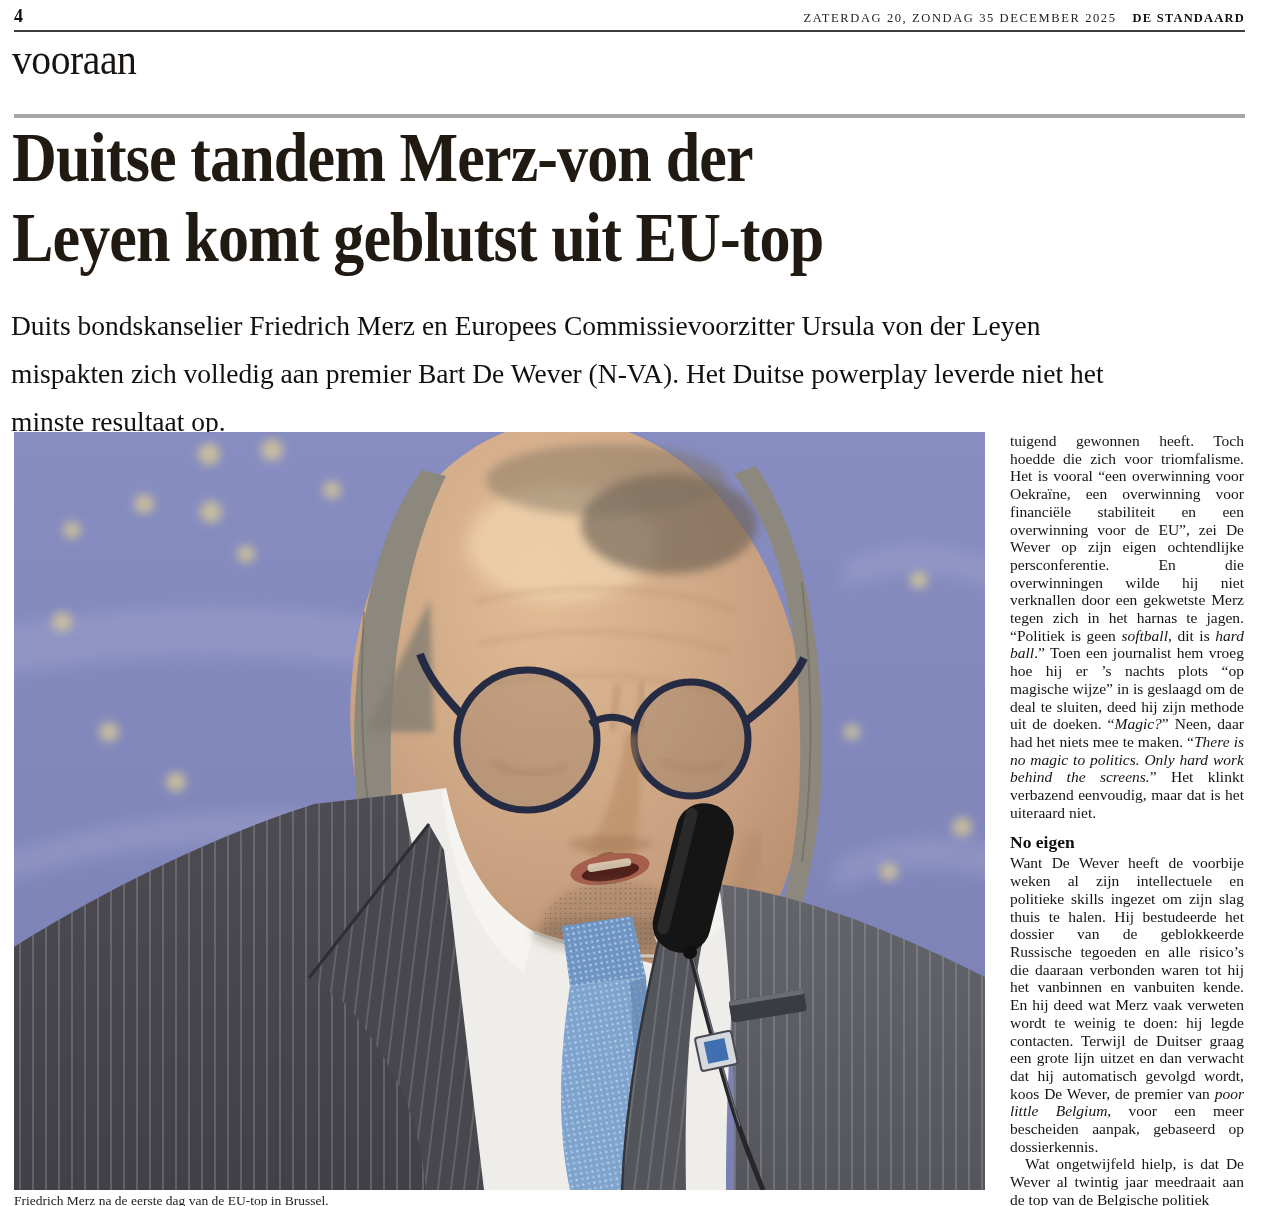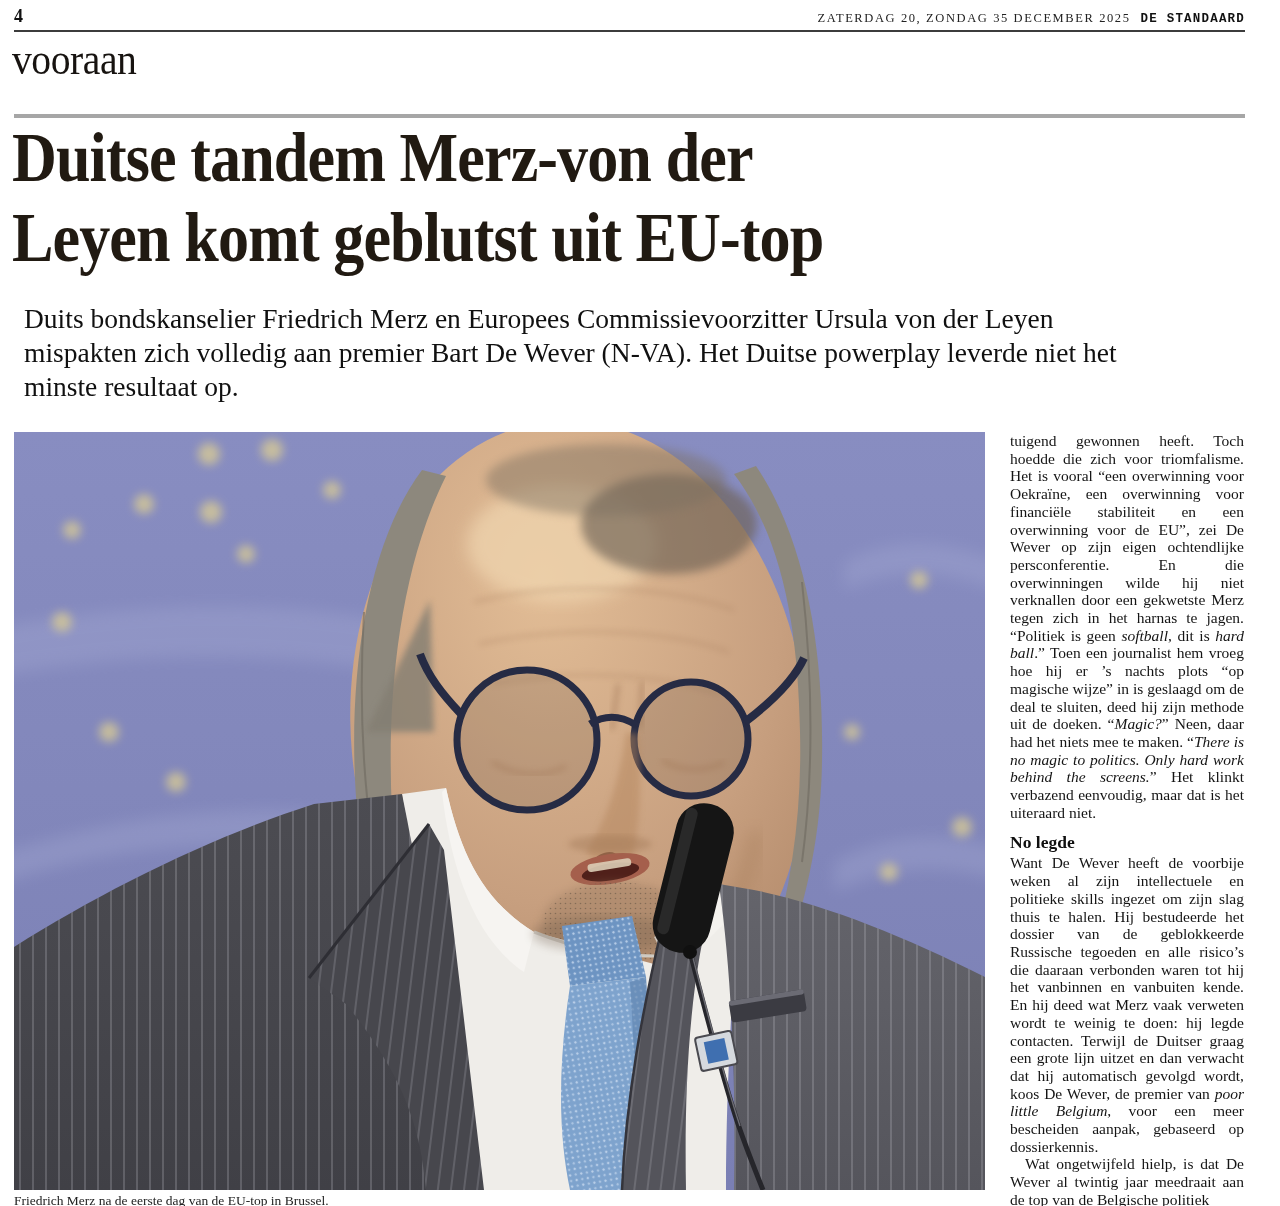--- a/index.html
+++ b/index.html
@@ -3,30 +3,30 @@
 <meta charset="utf-8">
 <style>
   html,body{margin:0;padding:0;background:#ffffff;}
   body{width:1280px;height:1206px;overflow:hidden;position:relative;
        font-family:"Liberation Serif","DejaVu Serif",serif;color:#1a1a1a;}
   .abs{position:absolute;}
   
   .page-number{left:14px;top:6px;font-size:18px;font-weight:bold;color:#111;}
   .dateline-wrap{right:35px;top:11px;font-size:12.5px;letter-spacing:1.6px;
                  color:#222;white-space:nowrap;}
-  .dateline-wrap b{margin-left:10px;letter-spacing:1.2px;color:#111;font-family:Liberation Mono, monospace;}
+  .dateline-wrap b{margin-left:16px;letter-spacing:1.2px;color:#111;}
   .rule-thin{left:14px;width:1231px;top:30px;height:2px;background:#3c3c3c;}
   .section-title{left:12px;top:33px;font-size:45px;color:#171310;
                  transform:scaleX(.88);transform-origin:left top;letter-spacing:-.5px;}
   .rule-gray{left:14px;width:1231px;top:114px;height:4px;background:#a6a6a6;}
   
   .headline{left:12px;top:118px;line-height:80px;font-size:69px;font-weight:bold;
             color:#211a12;transform:scaleX(.9);transform-origin:left top;
             letter-spacing:-1px;white-space:nowrap;}
-  .lede{left:24px;top:302px;width:1120px;font-size:27.5px;line-height:34px;
+  .lede{left:11px;top:302px;width:1120px;font-size:27.5px;line-height:48px;
         color:#101010;}
   
   .photo-wrap{left:14px;top:432px;width:971px;height:758px;overflow:hidden;
               background:#8287bd;}
   .caption{left:14px;top:1192px;width:971px;font-size:13.5px;line-height:17px;
            color:#222;white-space:nowrap;overflow:hidden;}
   
   .col{left:1010px;top:432px;width:234px;font-size:15.5px;line-height:17.7px;
        text-align:justify;color:#141414;hyphens:auto;}
   .col p{margin:0;}
@@ -218,16 +218,16 @@
     <rect x="684" y="602" width="37" height="34" rx="3" fill="#d5d9de" stroke="#4a4a50" stroke-width="2"></rect>
     <rect x="692" y="608" width="21" height="22" fill="#3f6fb0"></rect>
   </g>
 </svg>
 </div>
 
 <div class="abs caption">Friedrich Merz na de eerste dag van de EU-top in Brussel.</div>
 
 <div class="abs col">
   <p><span>tuigend gewonnen heeft. Toch hoedde die zich voor triomfalisme. Het is vooral “een overwinning voor Oekraïne, een overwinning voor financiële stabiliteit en een overwinning voor de EU”, zei De Wever op zijn eigen ochtendlijke persconferentie. En die overwinningen wilde hij niet verknallen door een gekwetste Merz tegen zich in het harnas te jagen. “Politiek is geen </span><span style="font-style: italic;">softball</span><span>, dit is </span><span style="font-style: italic;">hard ball</span><span>.” Toen een journalist hem vroeg hoe hij er ’s nachts plots “op magische wijze” in is geslaagd om de deal te sluiten, deed hij zijn methode uit de doeken. “</span><span style="font-style: italic;">Magic?</span><span>” Neen, daar had het niets mee te maken. “</span><span style="font-style: italic;">There is no magic to politics. Only hard work behind the screens.</span><span>” Het klinkt verbazend eenvoudig, maar dat is het uiteraard niet.</span></p>
-  <h3>No legde</h3>
+  <h3>No eigen</h3>
   <p><span>Want De Wever heeft de voorbije weken al zijn intellectuele en politieke skills ingezet om zijn slag thuis te halen. Hij bestudeerde het dossier van de geblokkeerde Russische tegoeden en alle risico’s die daaraan verbonden waren tot hij het vanbinnen en vanbuiten kende. En hij deed wat Merz vaak verweten wordt te weinig te doen: hij legde contacten. Terwijl de Duitser graag een grote lijn uitzet en dan verwacht dat hij automatisch gevolgd wordt, koos De Wever, de premier van </span><span style="font-style: italic;">poor little Belgium</span><span>, voor een meer bescheiden aanpak, gebaseerd op dossierkennis.</span></p>
   <p class="indent"><span>Wat ongetwijfeld hielp, is dat De Wever al twintig jaar meedraait aan de top van de Belgische politiek</span></p>
 </div>
 
 </body></html>

